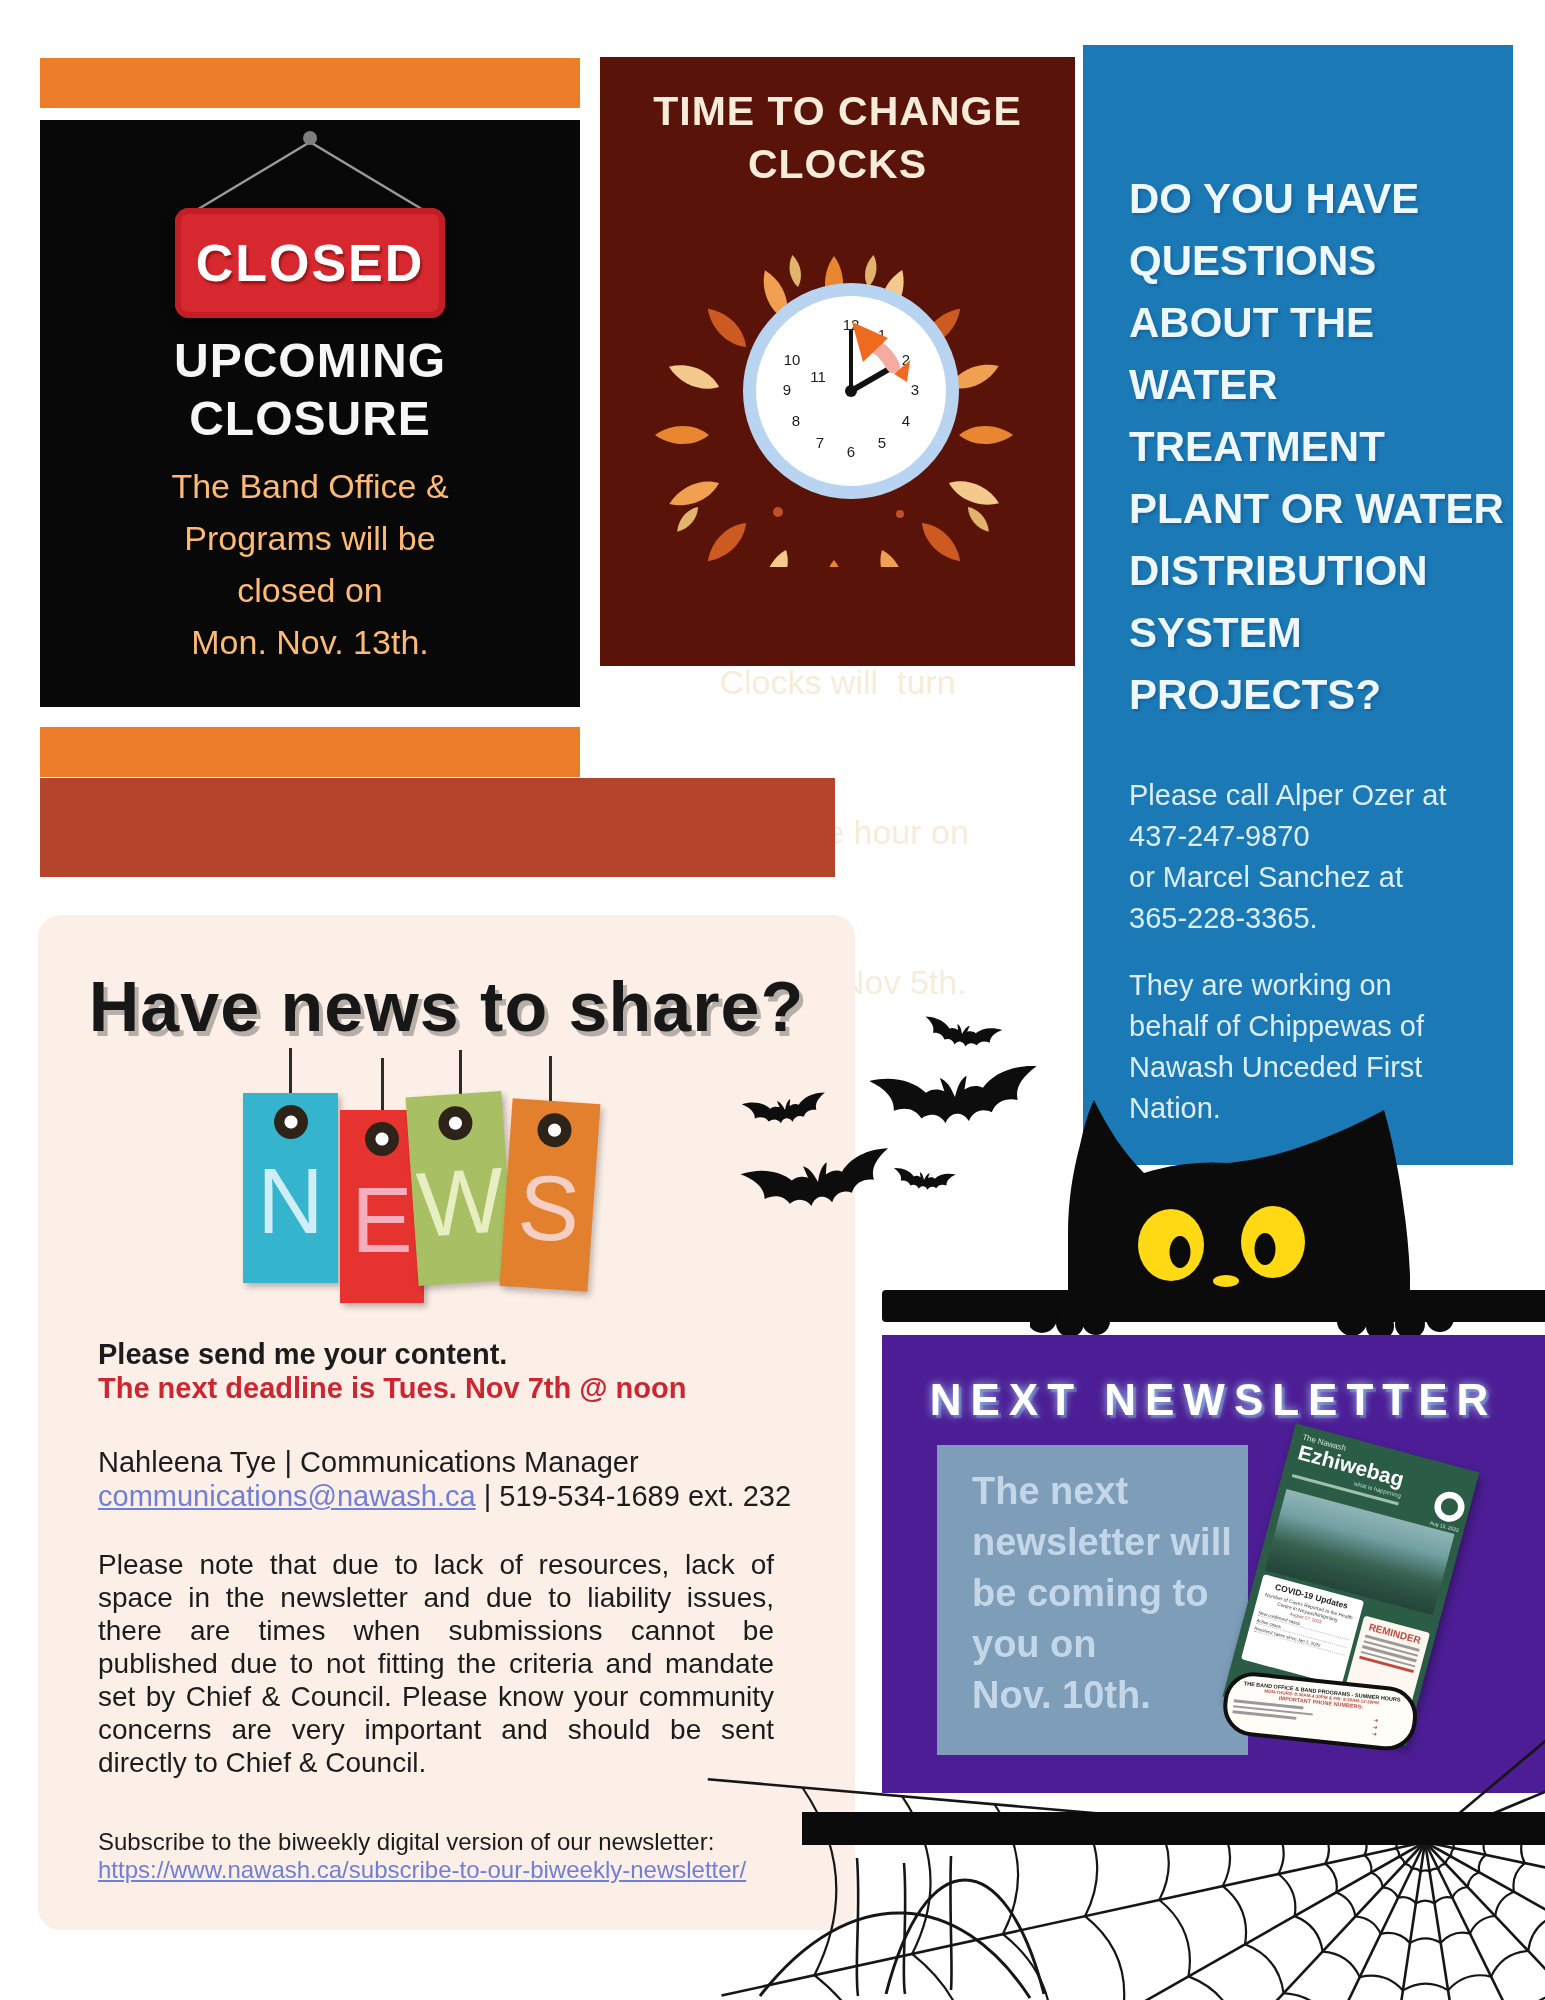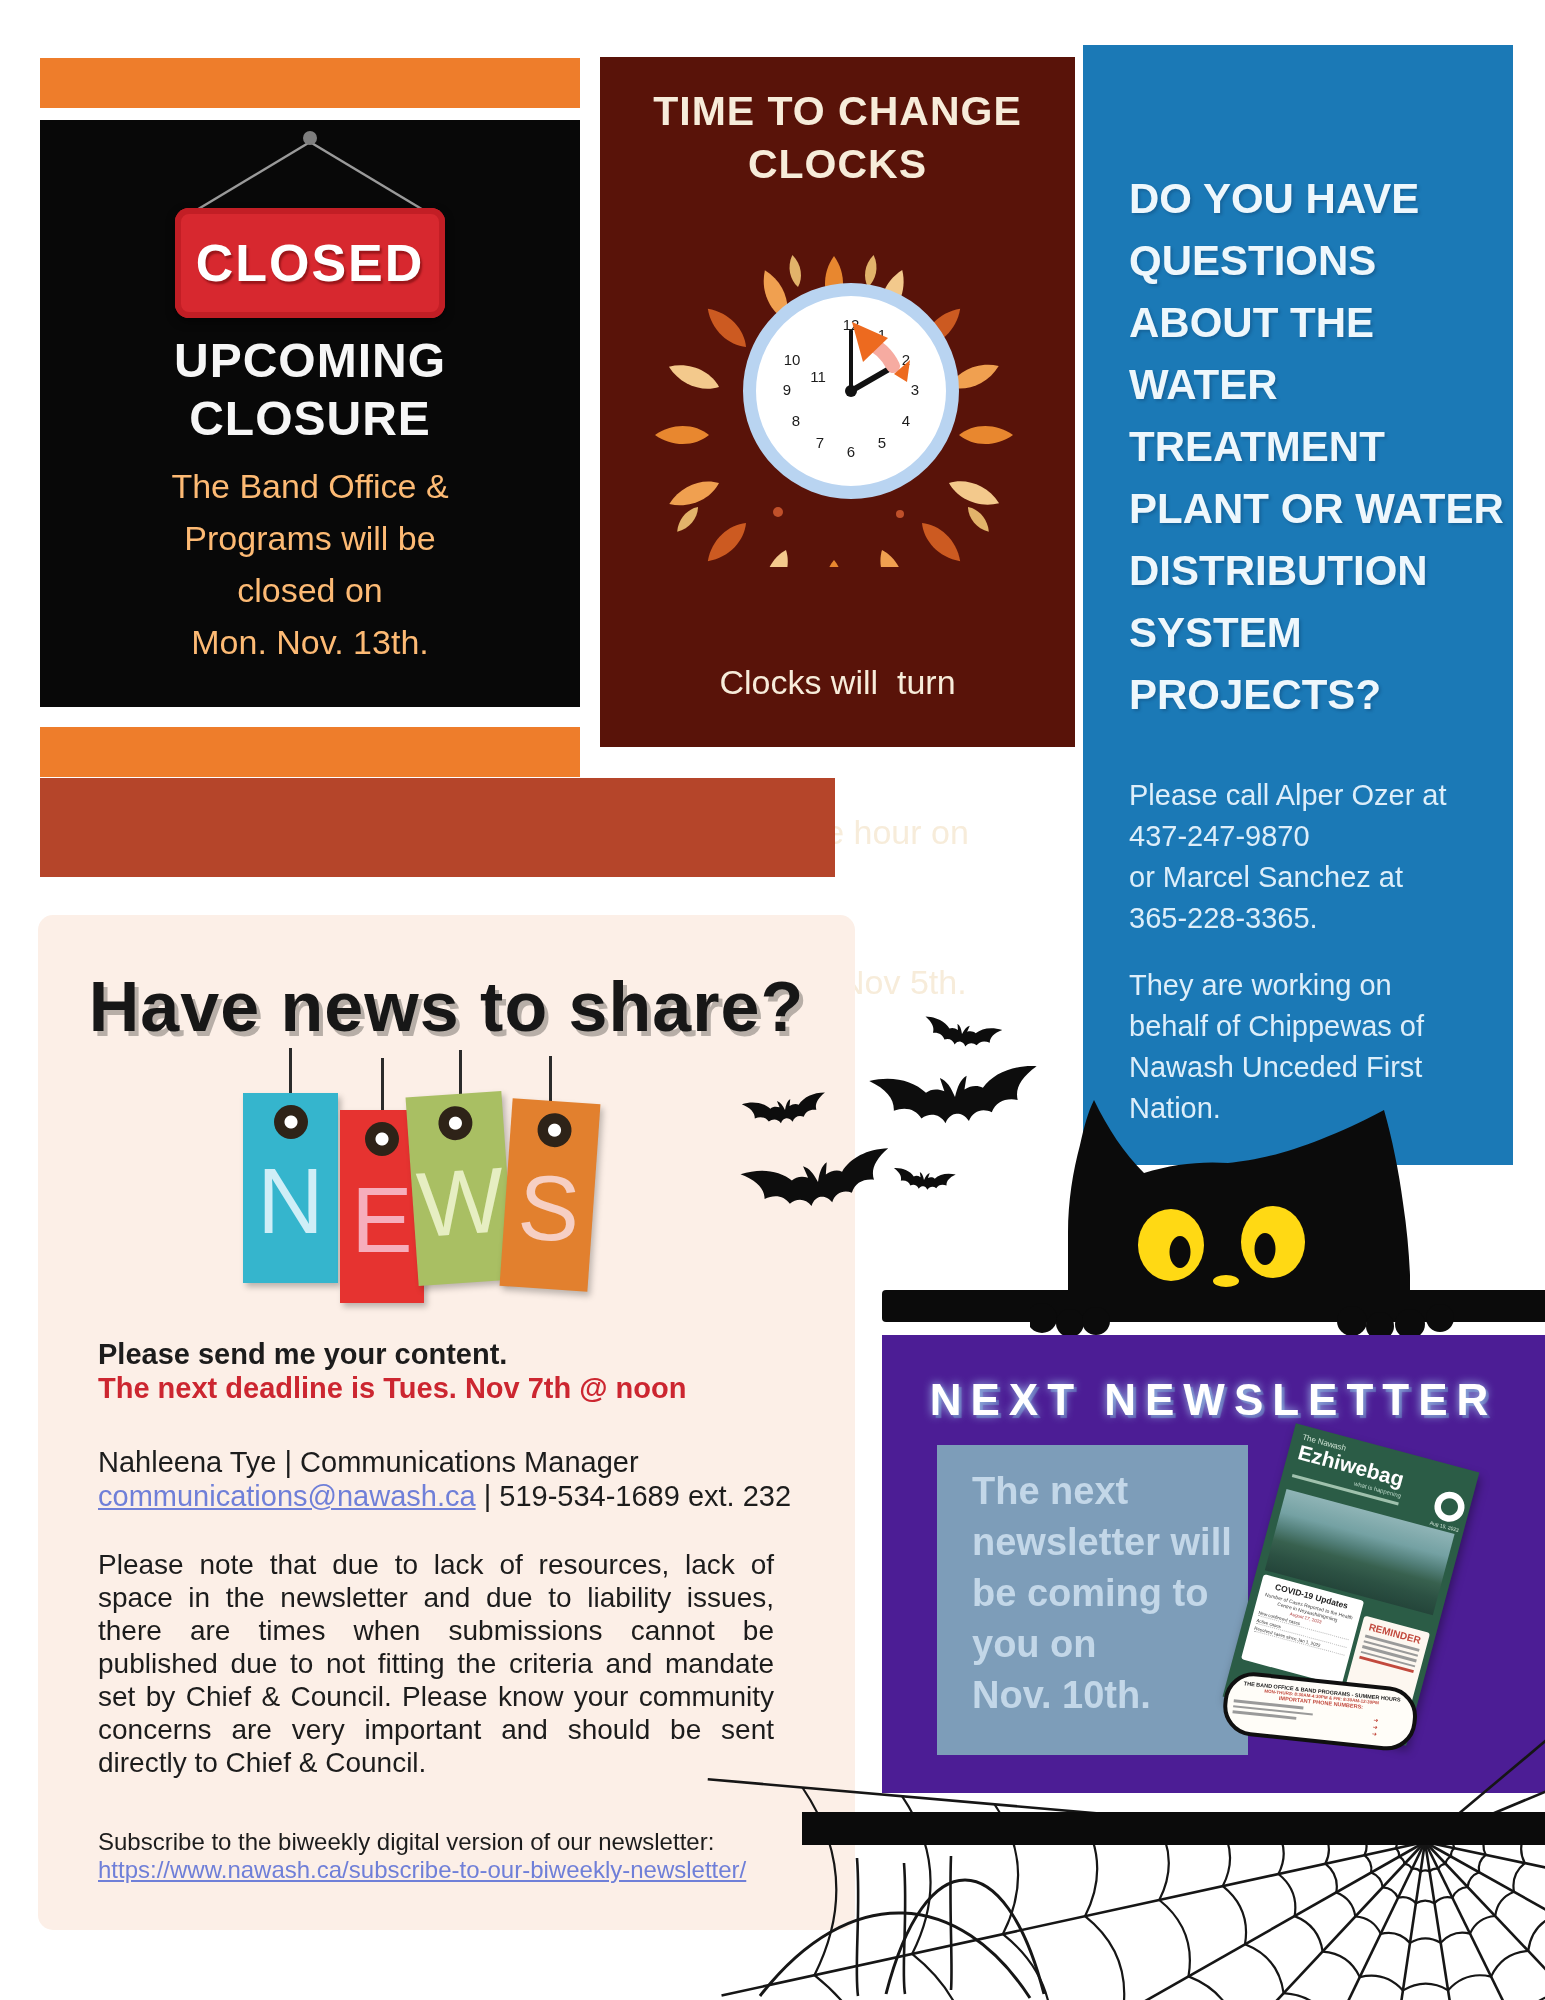--- a/index.html
+++ b/index.html
@@ -14,21 +14,21 @@
   #closed-sign{left:135px;top:88px;width:270px;height:110px;background:#d7282f;border-radius:14px;
                box-shadow:inset 0 0 0 6px #c21e25, 0 4px 8px rgba(0,0,0,.5);
                display:flex;align-items:center;justify-content:center;}
   #closed-sign span{font-size:52px;font-weight:bold;color:#ffffff;letter-spacing:2px;
                text-shadow:2px 3px 2px rgba(80,0,0,.45);}
   .closure-title{left:0;top:212px;width:540px;text-align:center;color:#f6f6f6;font-weight:bold;
                font-size:48px;line-height:58px;letter-spacing:1px;}
   .closure-body{left:0;top:340px;width:540px;text-align:center;color:#fdba74;
                font-size:34px;line-height:52px;}
   
-  #clocks-panel{left:600px;top:57px;width:475px;height:690px;background:#591309;}
+  #clocks-panel{left:600px;top:57px;width:475px;height:609px;background:#591309;}
   .clocks-title{left:0;top:28px;width:475px;text-align:center;color:#f7ecda;font-weight:bold;
                font-size:41px;line-height:53px;letter-spacing:1px;}
   .clocks-body{left:0;top:500px;width:475px;text-align:center;color:#f7ecda;
                font-size:34px;line-height:50px;white-space:pre-wrap;}
   #clock-face{left:143px;top:226px;width:190px;height:190px;border-radius:50%;
               background:#ffffff;border:13px solid #b9d4f1;box-sizing:content-box;}
   .clock-num{position:absolute;width:20px;height:20px;text-align:center;font-size:15px;
               color:#1c1c1c;}
   .hand{position:absolute;left:50%;bottom:50%;transform-origin:bottom center;background:#111;}
   #hour-hand{width:6px;height:48px;margin-left:-3px;transform:rotate(60deg);border-radius:3px;}
@@ -36,21 +36,21 @@
   #clock-center{position:absolute;left:50%;top:50%;width:12px;height:12px;margin:-6px 0 0 -6px;
               border-radius:50%;background:#111;}
   
   #water-panel{left:1083px;top:45px;width:430px;height:1120px;background:#1b79b6;}
   .water-head{left:46px;top:123px;width:384px;color:#eef7fc;font-weight:bold;font-size:42px;
               line-height:62px;text-shadow:2px 2px 3px rgba(10,50,90,.3);}
   .water-body{left:46px;width:384px;color:#ddeefa;font-size:29px;line-height:41px;}
   
   #rust-bar{left:40px;top:778px;width:795px;height:99px;background:#b5452a;}
   
-  #news-panel{left:38px;top:915px;width:817px;height:1015px;background:#fcefe7;border-radius:15px;}
+  #news-panel{left:38px;top:915px;width:817px;height:1015px;background:#fcefe7;border-radius:22px;}
   #news-heading{left:0;top:52px;width:817px;text-align:center;color:#171717;font-weight:bold;
               font-size:70px;letter-spacing:1px;text-shadow:4px 5px 0 rgba(125,120,115,.55);}
   .tag{position:absolute;display:flex;align-items:center;justify-content:center;
        box-shadow:3px 4px 6px rgba(0,0,0,.25);}
   .tag-teal{background:#35b5cd;} .tag-red{background:#e63330;}
   .tag-green{background:#a9bf63;} .tag-orange{background:#e2802e;}
   .tag .letter{font-size:92px;line-height:1;margin-top:26px;}
   .grommet{position:absolute;left:50%;top:12px;width:34px;height:34px;margin-left:-17px;
        border-radius:50%;background:radial-gradient(circle,#ffffff 0 6px,#2e2318 7px);}
   .string{position:absolute;width:3px;background:#2b2b2b;}

